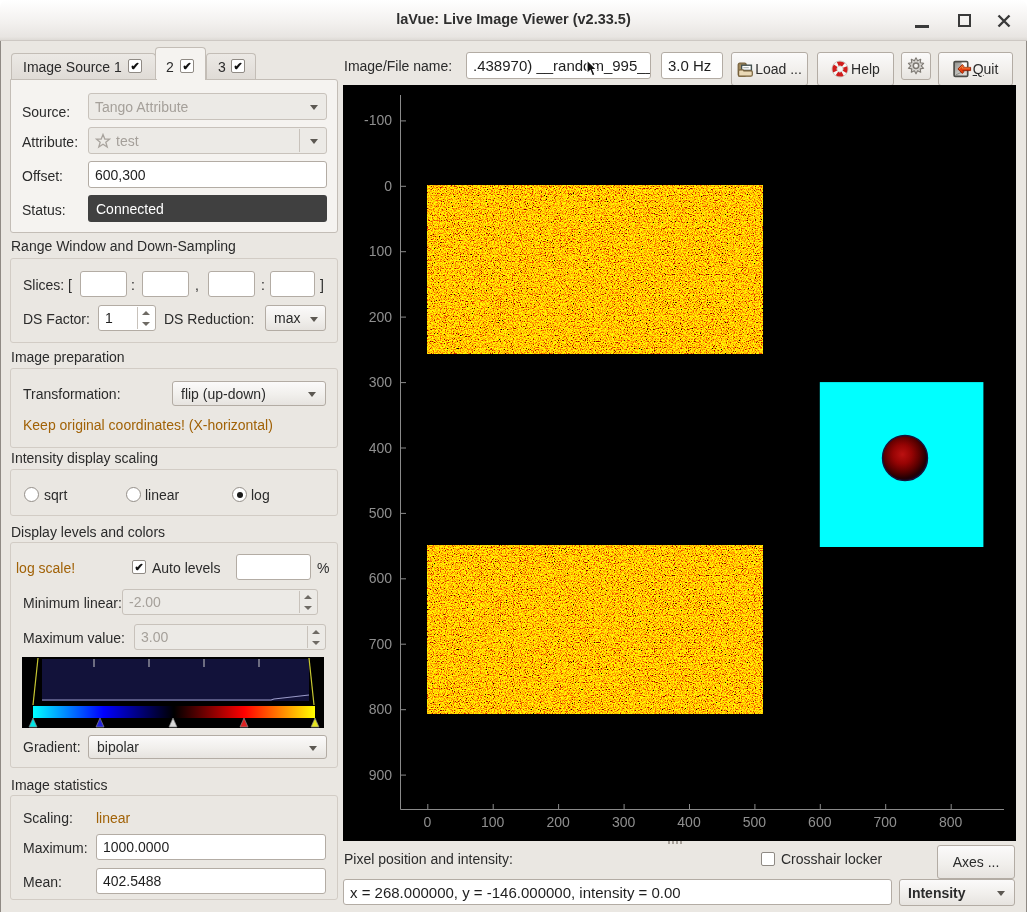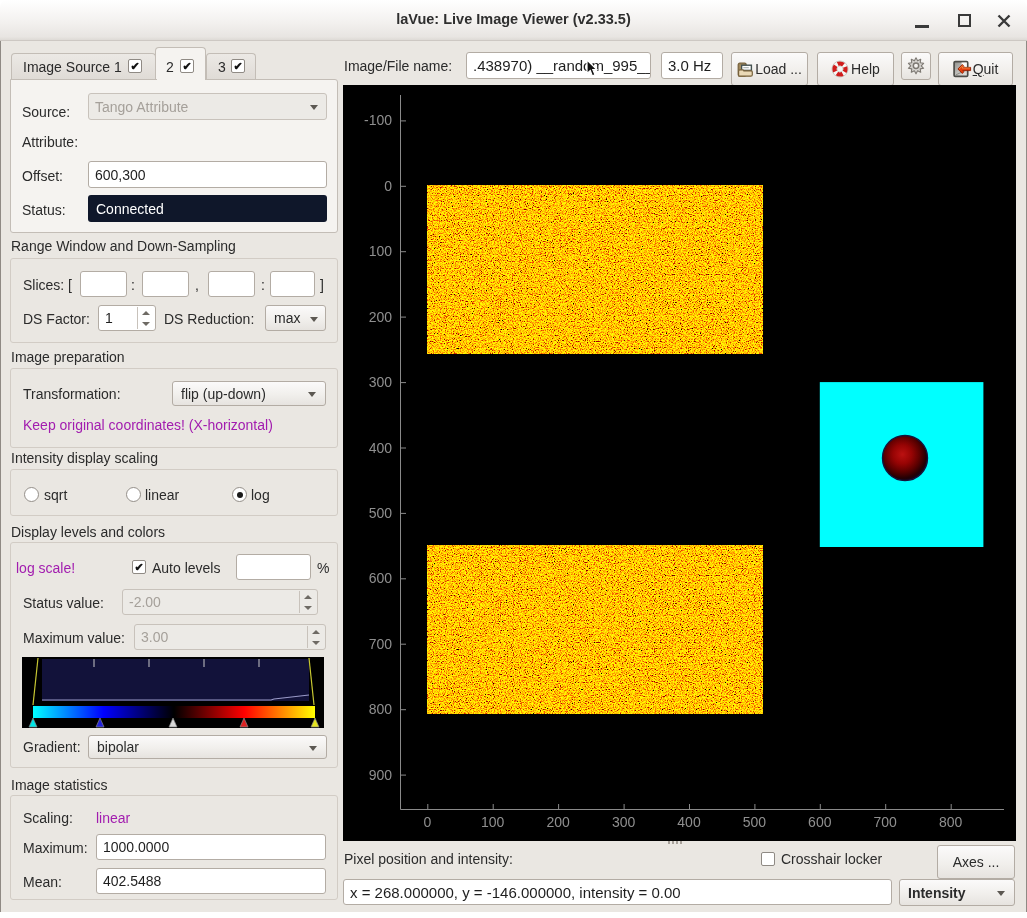--- a/index.html
+++ b/index.html
@@ -7,21 +7,21 @@
 #win{position:relative;width:1027px;height:918px;overflow:hidden;
   font-family:"Liberation Sans",sans-serif;font-size:14px;color:#2b2b2b;}
 #titlebar{position:absolute;left:0;top:0;width:1027px;height:41px;
   background:linear-gradient(#ffffff,#f3f1ef 55%,#e8e5e2 92%,#dedad6);
   border-bottom:1px solid #cdc8c3;border-radius:7px 7px 0 0;}
 #title{position:absolute;left:0;top:11px;width:100%;text-align:center;
   font-weight:bold;font-size:14.5px;color:#2f2f2f;}
 #mainbg{position:absolute;left:0;top:41px;width:1027px;height:871px;background:#eae7e2;
   border-left:1px solid #8f8a84;border-right:1px solid #8f8a84;}
 .lbl{position:absolute;white-space:nowrap;color:#2b2b2b;}
-.red{color:#a21caf;}
+.red{color:#a16207;}
 .input,.dis,.btn,.combo{position:absolute;border:1px solid #b3aca4;border-radius:3px;
   display:flex;align-items:center;white-space:nowrap;overflow:hidden;}
 .input{background:#ffffff;padding:0 6px;color:#1e1e1e;}
 .dis{background:#eceae6;border-color:#c8c2bb;color:#a5a09a;padding:0 6px;}
 .btn,.combo{background:linear-gradient(#fbfafa,#f1efec 55%,#e6e3df);padding:0 8px;color:#2b2b2b;}
 .btn{justify-content:center;padding:16px 4px;}
 .arrow{width:0;height:0;border-left:4.5px solid transparent;border-right:4.5px solid transparent;
   border-top:5px solid #5c5852;position:absolute;}
 .cb{position:absolute;width:14px;height:14px;background:#fff;border:1px solid #8f8a84;
   border-radius:2px;font-size:11px;font-weight:bold;color:#111;display:flex;
@@ -57,24 +57,31 @@
   <div class="cb" style="left:180px;top:59px;">✔</div>
   <div class="lbl" style="left:218px;top:59px;">3</div>
   <div class="cb" style="left:231px;top:59px;">✔</div>
 
   <div style="position:absolute;left:10px;top:79px;width:328px;height:154px;background:#f5f3f0;border:1px solid #c3bdb6;border-radius:0 3px 3px 3px;"></div>
   <div style="position:absolute;left:157px;top:78px;width:48px;height:3px;background:#f5f3f0;"></div>
   <div class="lbl" style="left:22px;top:104px;">Source:</div>
   <div class="dis" style="left:88px;top:93px;width:239px;height:27px;">Tango Attribute
     <i class="arrow" style="right:8px;top:11px;"></i></div>
   <div class="lbl" style="left:22px;top:134px;">Attribute:</div>
+  <div class="dis" style="left:88px;top:127px;width:239px;height:27px;">
+    <svg width="16" height="16" viewBox="0 0 16 16" style="margin-right:5px;">
+        <path d="M8 1.5 L9.8 6 L14.5 6.2 L10.8 9.2 L12.2 14 L8 11.2 L3.8 14 L5.2 9.2 L1.5 6.2 L6.2 6 Z" fill="none" stroke="#a9a49e" stroke-width="1.3"></path>
+      </svg>
+    test
+    <span style="position:absolute;right:26px;top:1px;bottom:1px;border-left:1px solid #c8c2bb;"></span>
+    <i class="arrow" style="right:8px;top:11px;"></i></div>
   <div class="lbl" style="left:22px;top:168px;">Offset:</div>
   <div class="input" style="left:88px;top:161px;width:239px;height:27px;">600,300</div>
   <div class="lbl" style="left:22px;top:202px;">Status:</div>
-  <div style="position:absolute;left:88px;top:195px;width:239px;height:27px;background:#0f172a;border-radius:3px;color:#fff;display:flex;align-items:center;padding:0 8px;">Connected</div>
+  <div style="position:absolute;left:88px;top:195px;width:239px;height:27px;background:#404040;border-radius:3px;color:#fff;display:flex;align-items:center;padding:0 8px;">Connected</div>
 
   <div class="lbl" style="left:11px;top:238px;">Range Window and Down-Sampling</div>
   <div class="grp" style="left:10px;top:258px;width:328px;height:85px;"></div>
   <div class="lbl" style="left:23px;top:277px;">Slices: [</div>
   <div class="input" style="left:80px;top:271px;width:47px;height:26px;"></div>
   <div class="lbl" style="left:131px;top:277px;">:</div>
   <div class="input" style="left:142px;top:271px;width:47px;height:26px;"></div>
   <div class="lbl" style="left:195px;top:277px;">,</div>
   <div class="input" style="left:208px;top:271px;width:47px;height:26px;"></div>
   <div class="lbl" style="left:261px;top:277px;">:</div>
@@ -111,21 +118,21 @@
   <div style="position:absolute;left:236.5px;top:491.5px;width:6px;height:6px;border-radius:50%;background:#1a1a1a;"></div>
   <div class="lbl" style="left:251px;top:487px;">log</div>
 
   <div class="lbl" style="left:11px;top:524px;">Display levels and colors</div>
   <div class="grp" style="left:10px;top:542px;width:328px;height:226px;"></div>
   <div class="lbl red" style="left:16px;top:560px;">log scale!</div>
   <div class="cb" style="left:132px;top:560px;">✔</div>
   <div class="lbl" style="left:152px;top:560px;">Auto levels</div>
   <div class="input" style="left:236px;top:554px;width:75px;height:26px;"></div>
   <div class="lbl" style="left:317px;top:560px;">%</div>
-  <div class="lbl" style="left:23px;top:595px;">Status value:</div>
+  <div class="lbl" style="left:23px;top:595px;">Minimum linear:</div>
   <div class="dis" style="left:122px;top:589px;width:196px;height:26px;">-2.00
     <div class="spinbtns">
         <div>
           <i class="upt"></i>
         </div>
         <div>
           <i class="dnt"></i>
         </div>
       </div></div>
   <div class="lbl" style="left:23px;top:630px;">Maximum value:</div>

